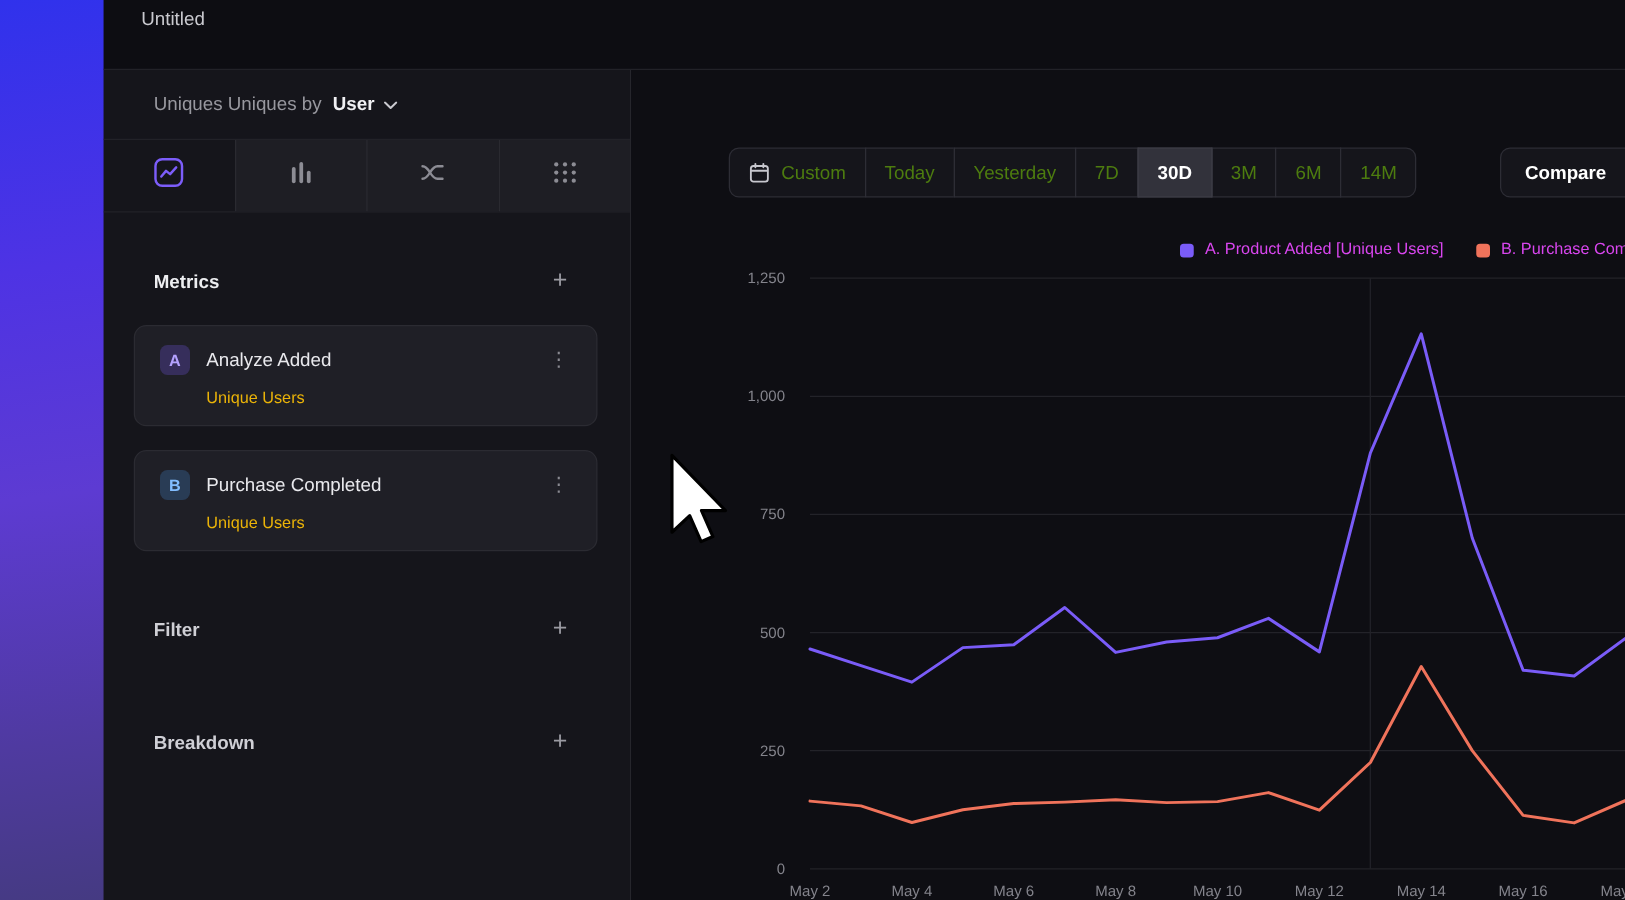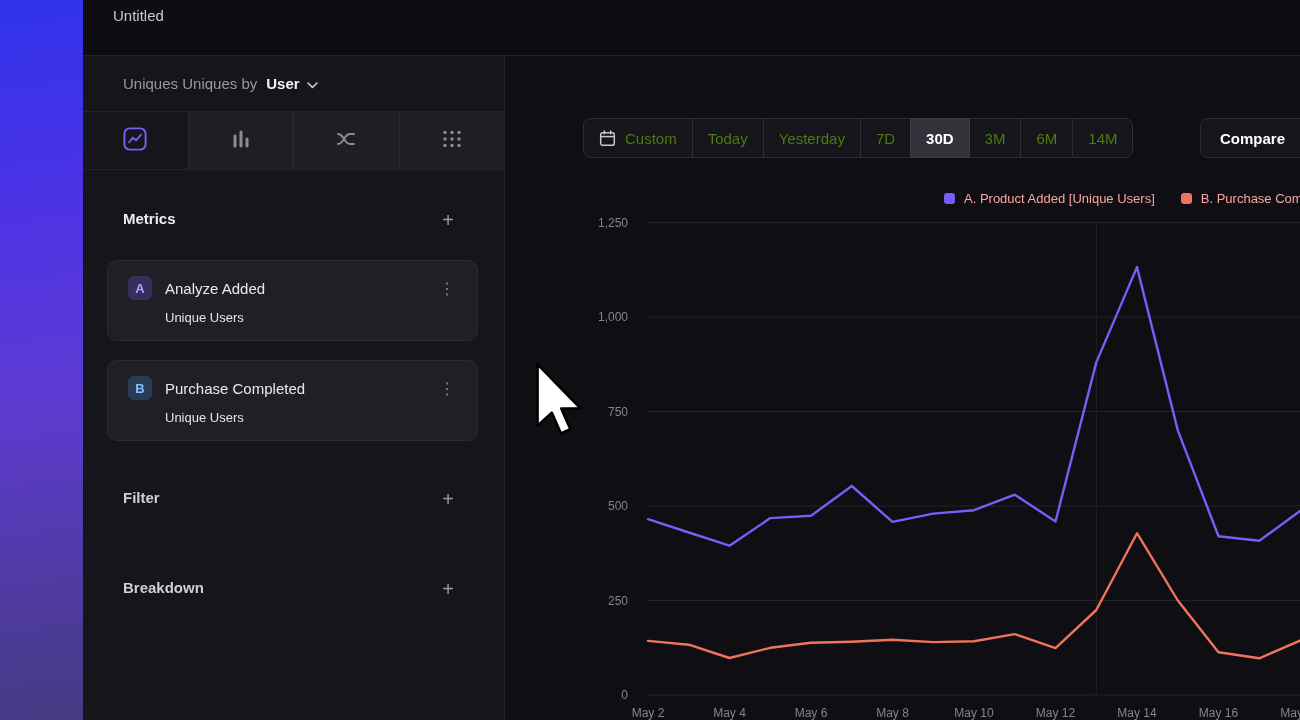--- a/index.html
+++ b/index.html
@@ -31,21 +31,21 @@
     height:56px; border-bottom:1px solid #222228;
     display:flex; align-items:center; padding:0 40px; gap:9px;
   }
   .analyze-label { font-size:15px; color:#98989f; }
   .analyze-dd { display:flex; align-items:center; gap:7px; cursor:pointer; }
   .analyze-value { font-size:15px; font-weight:700; color:#f0f0f3; }
   .tab-bar { height:58px; display:flex; border-bottom:1px solid #222228; }
   .tab { flex:1; display:flex; align-items:center; justify-content:center; cursor:pointer; }
   .tab.unsel { background:#1e1e24; border-left:1px solid #2a2a30; }
   .section-row {
-    display:flex; align-items:flex-start; justify-content:space-between;
+    display:flex; align-items:flex-end; justify-content:space-between;
     padding:0 46px 0 40px; height:24px;
   }
   .metrics-row { margin-top:40px; }
   .section-title { font-size:15px; font-weight:700; color:#edeef1; }
   .section-title.dim { color:#cfcfd5; font-weight:700; }
   .plus {
     font-size:20px; color:#9a9aa2; cursor:pointer; line-height:1;
     width:20px; text-align:center;
   }
   .cards { margin:26px 26px 0 24px; display:flex; flex-direction:column; gap:19px; }
@@ -54,21 +54,21 @@
     padding:15px 14px 15px 20px; cursor:pointer;
   }
   .card-top { display:flex; align-items:center; }
   .badge {
     width:24px; height:24px; border-radius:6px; margin-right:13px;
     display:flex; align-items:center; justify-content:center;
     font-size:13px; font-weight:700;
   }
   .card-title { flex:1; font-size:15px; color:#e9e9ed; }
   .kebab { color:#8a8a92; font-size:16px; padding:0 7px; cursor:pointer; letter-spacing:1px; }
-  .card-sub { margin:10px 0 0 37px; font-size:13px; color:#e5e5e5; }
+  .card-sub { margin:10px 0 0 37px; font-size:13px; color:#eab308; }
   .filter-row { margin-top:48px; }
   .breakdown-row { margin-top:66px; }
   
   .main { position:absolute; left:505px; top:56px; width:795px; height:664px; background:#0e0e13; }
   .toolbar { position:absolute; left:78px; top:62px; display:flex; }
   .seg-btn {
     height:40px; padding:0 15px; display:flex; align-items:center; gap:9px;
     font-size:15px; color:#4d7c0f; background:#15151b;
     border:1px solid #2d2d35; margin-left:-1px; cursor:pointer; white-space:nowrap;
   }
@@ -77,21 +77,21 @@
   .seg-btn.selected {
     background:#32323b; color:#ffffff; font-weight:700; border-color:#3c3c46; z-index:2;
   }
   .compare-btn {
     position:absolute; left:695px; top:62px; height:40px; width:150px;
     display:flex; align-items:center; padding:0 19px;
     background:#15151b; border:1px solid #2d2d35; border-radius:8px;
     color:#ffffff; font-weight:700; font-size:15px; cursor:pointer;
   }
   .legend { position:absolute; left:439px; top:135px; display:flex; gap:26px; white-space:nowrap; }
-  .legend-item { display:flex; align-items:center; gap:9px; font-size:13px; color:#fca5a5; cursor:pointer; }
+  .legend-item { display:flex; align-items:flex-end; gap:9px; font-size:13px; color:#d946ef; cursor:pointer; }
   .swatch { width:11px; height:11px; border-radius:3px; flex:none; }
   .chart-wrap { position:absolute; left:0; top:0; width:795px; height:664px; }
   .axis-text { font-family:"Liberation Sans",sans-serif; font-size:12px; fill:#84848c; }
   
   .cursor { position:absolute; left:536px; top:362px; z-index:50; pointer-events:none; }
 </style>
 </head>
 <body>
 
 <div class="page">

